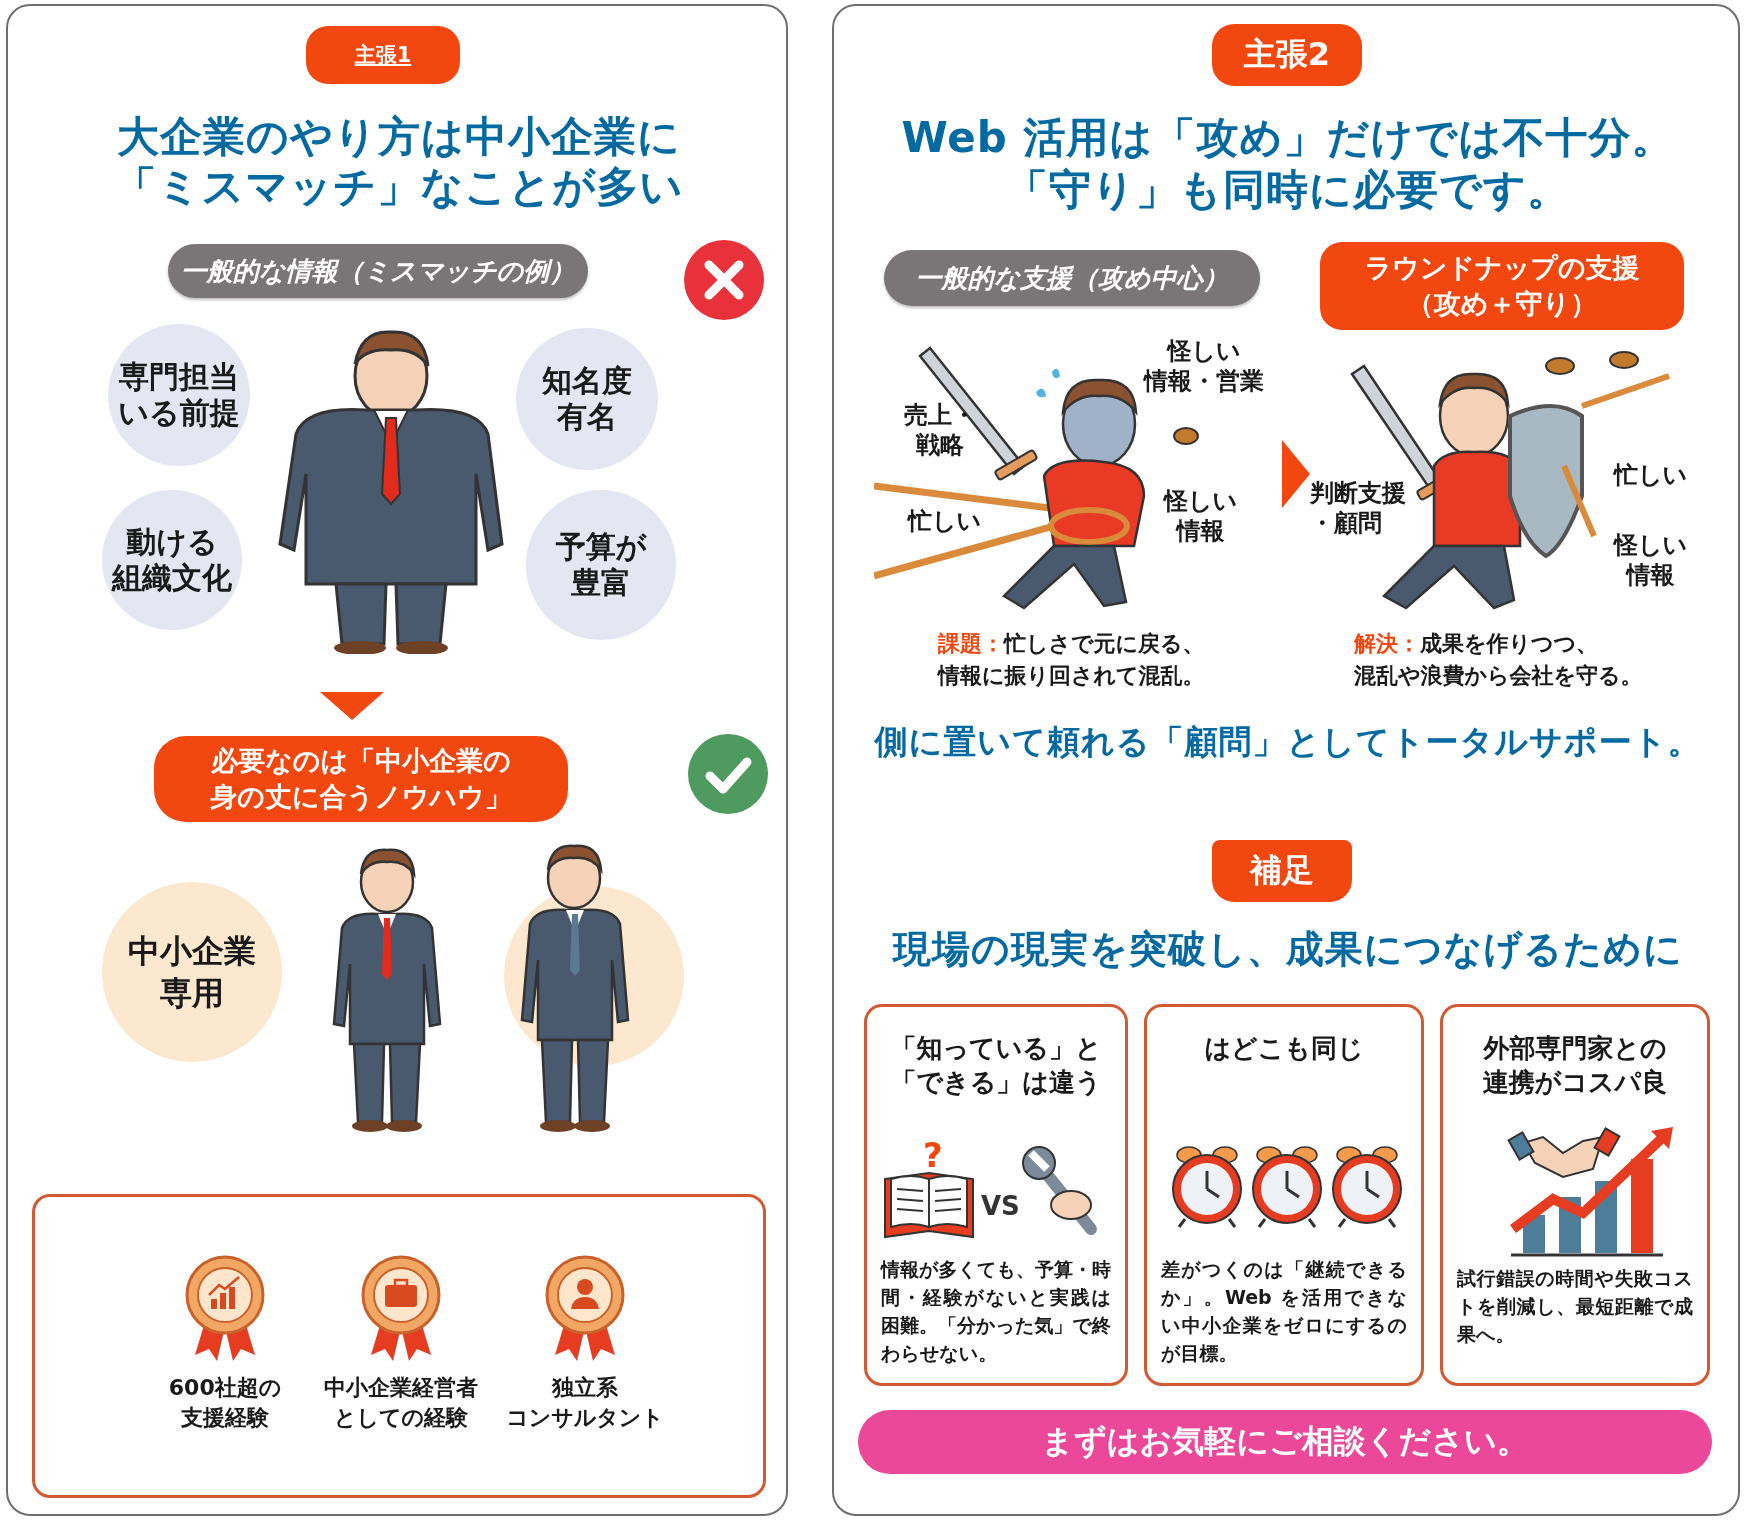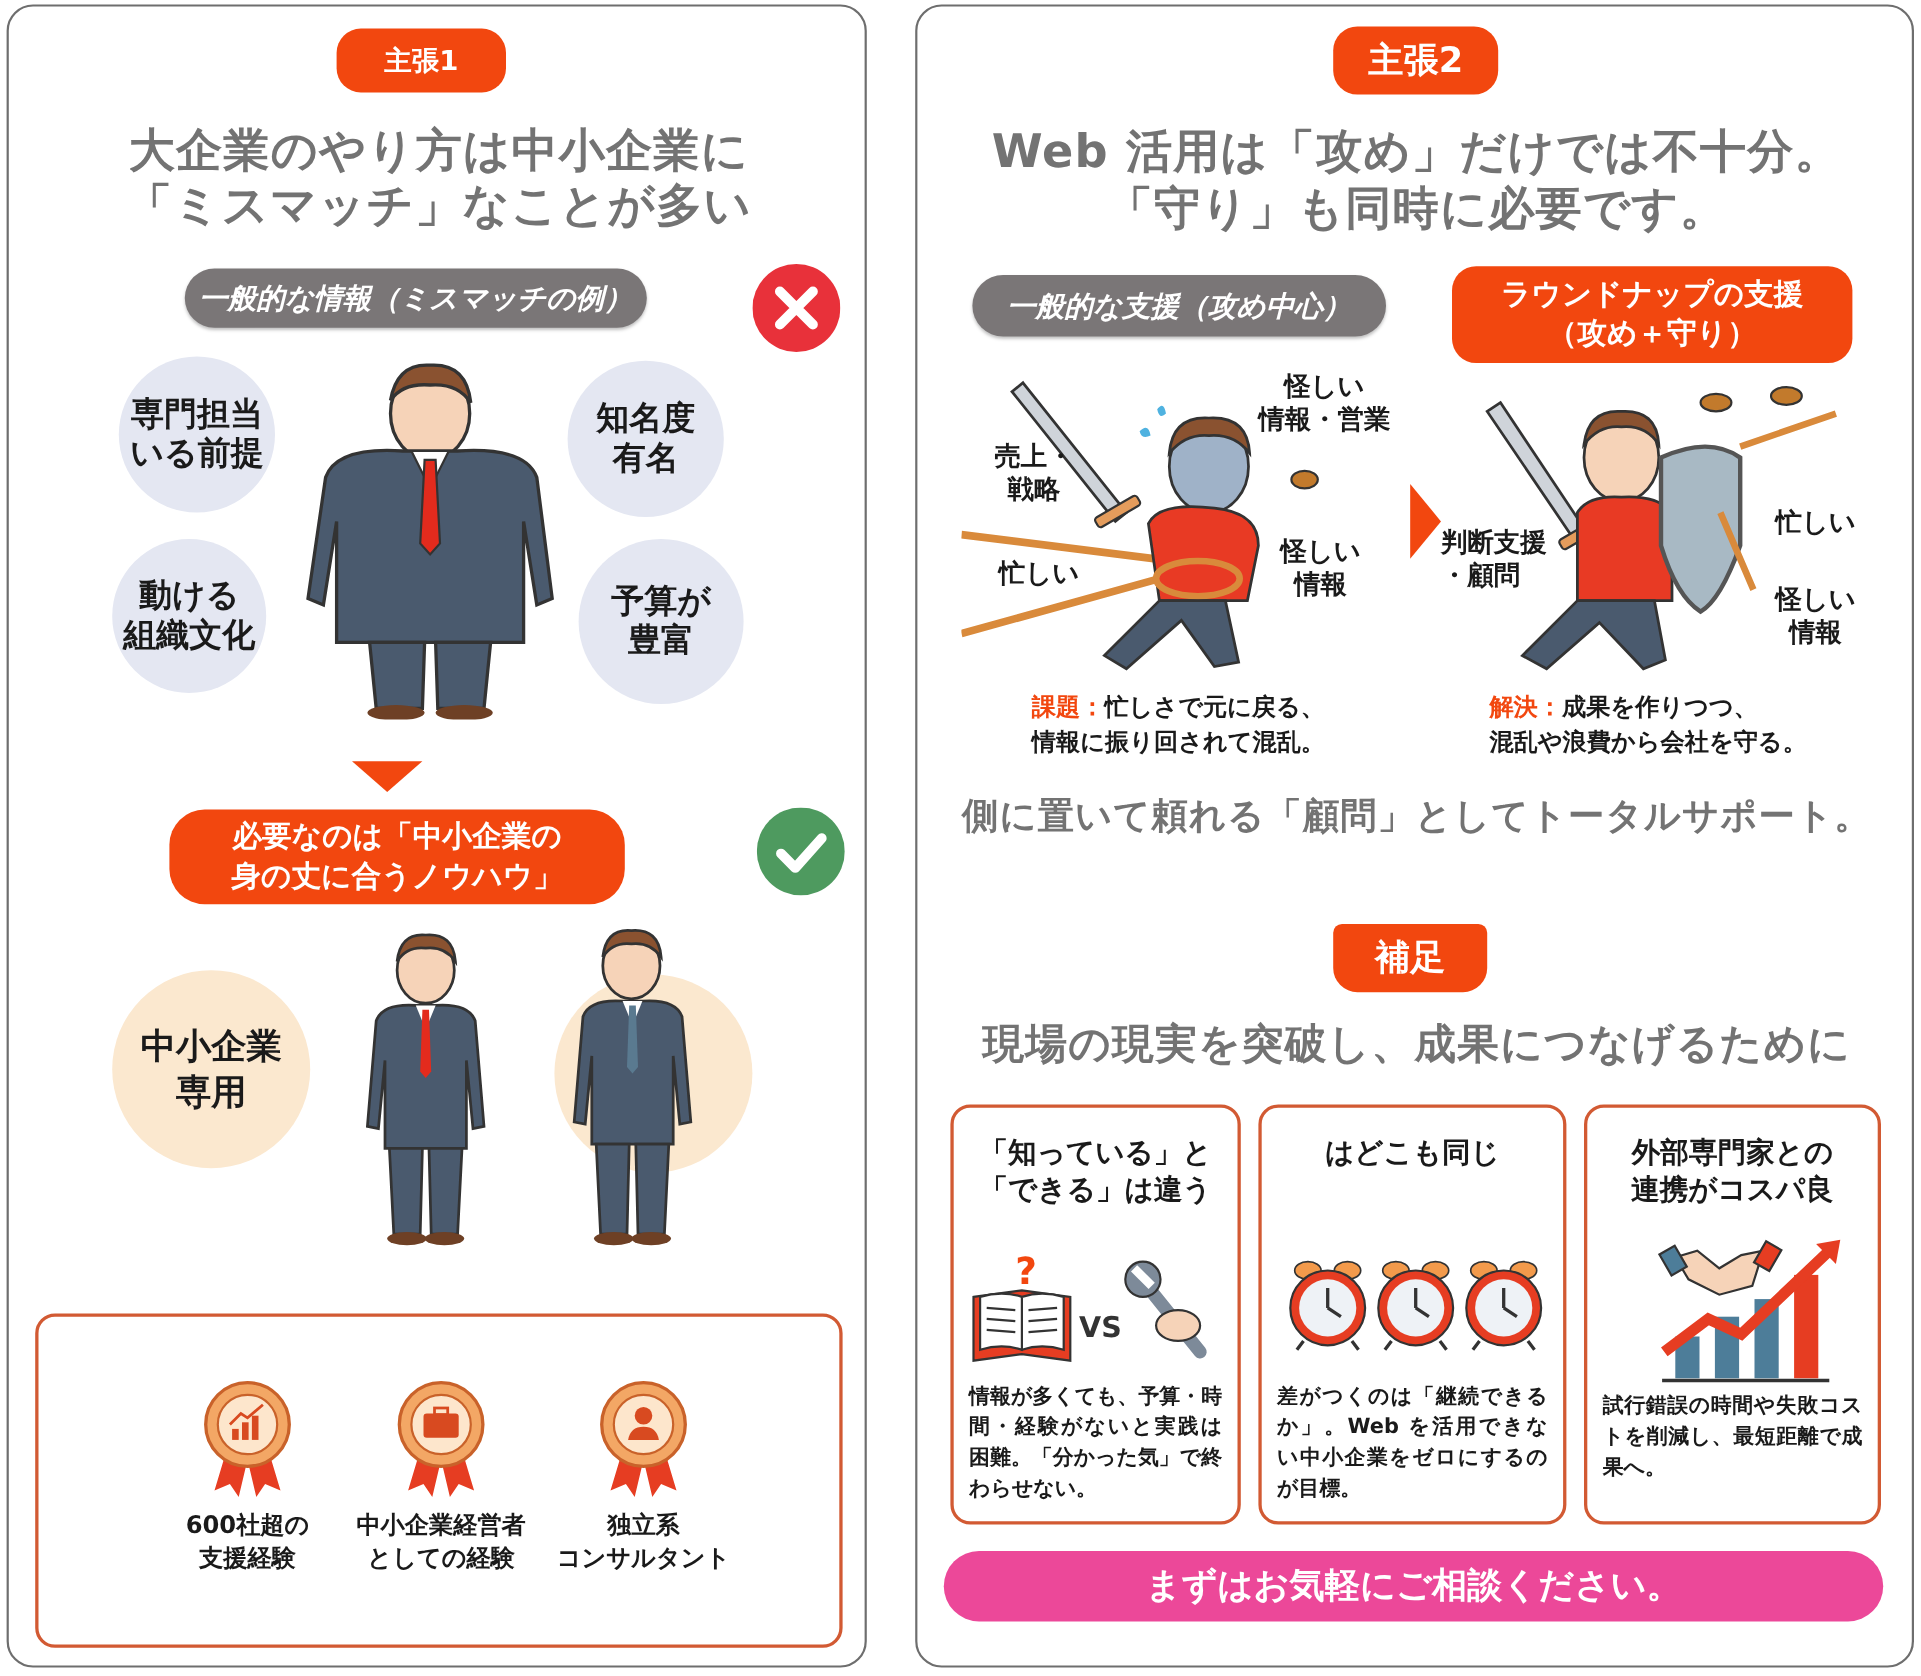--- a/index.html
+++ b/index.html
@@ -19,21 +19,21 @@
     position: absolute; background: #f2470f; color: #fff; font-weight: bold;
     display: flex; align-items: center; justify-content: center; text-align: center;
     border-radius: 26px;
   }
   .pill-gray {
     position: absolute; background: #7a7677; color: #fff; font-weight: bold;
     display: flex; align-items: center; justify-content: center;
     border-radius: 30px; box-shadow: 0 2px 3px rgba(0,0,0,.25); font-style: italic;
   }
 
-  .heading { position: absolute; font-weight: bold; text-align: center; color: #737373; letter-spacing: 1px; }
+  .heading { position: absolute; font-weight: bold; text-align: center; color: #0369a1; letter-spacing: 1px; }
 
   .bubble {
     position: absolute; border-radius: 50%;
     display: flex; align-items: center; justify-content: center; text-align: center;
     font-weight: bold; font-size: 30px; line-height: 36px; color: #1a1a1a;
   }
   .bubble.blue { background: #e4e7f2; }
   .bubble.cream { background: #fbe8cf; }
 
   .label { position: absolute; font-weight: bold; font-size: 24px; line-height: 30px; color: #1a1a1a; text-align: center; }
@@ -51,21 +51,21 @@
     font-size: 32px; display: flex; align-items: center; justify-content: center; border-radius: 34px;
   }
   .caption { position: absolute; font-weight: bold; font-size: 22px; line-height: 32px; color: #1a1a1a; }
   .caption .accent { color: #f2470f; }
 </style>
 </head>
 <body>
 
 <div id="panel-left" class="panel">
 
-  <div class="pill-orange" style="left:298px;top:20px;width:154px;height:58px;font-size:25px;border-radius:22px;">主張1</div>
+  <div class="pill-orange" style="left:298px;top:20px;width:154px;height:58px;font-size:21px;border-radius:22px;text-decoration:underline;">主張1</div>
 
   <div class="heading" style="left:0;width:782px;top:106px;font-size:42px;line-height:50px;">
     <div>大企業のやり方は中小企業に</div>
     <div>「ミスマッチ」なことが多い</div>
   </div>
 
   <div class="pill-gray" style="left:160px;top:238px;width:420px;height:54px;font-size:26px;">一般的な情報（ミスマッチの例）</div>
 
   <div class="abs" style="left:676px;top:234px;width:80px;height:80px;">
     <svg width="80" height="80" viewBox="0 0 80 80">

